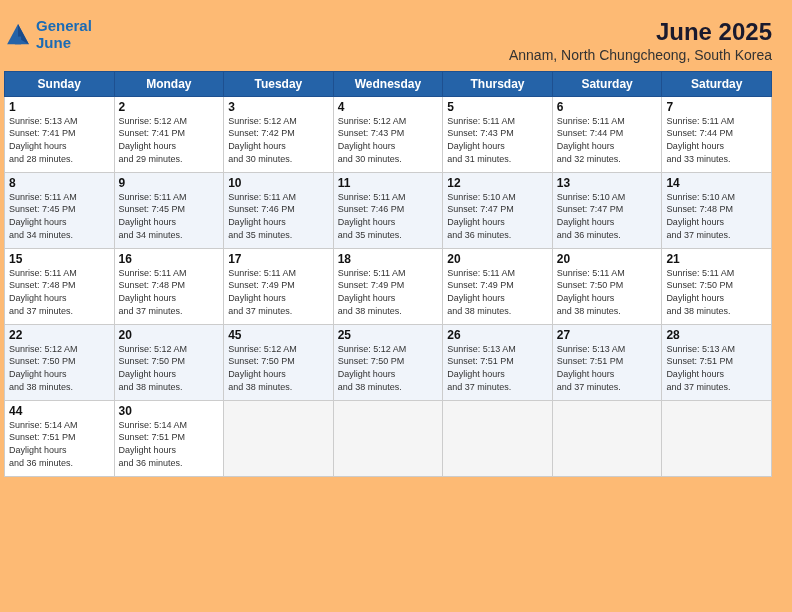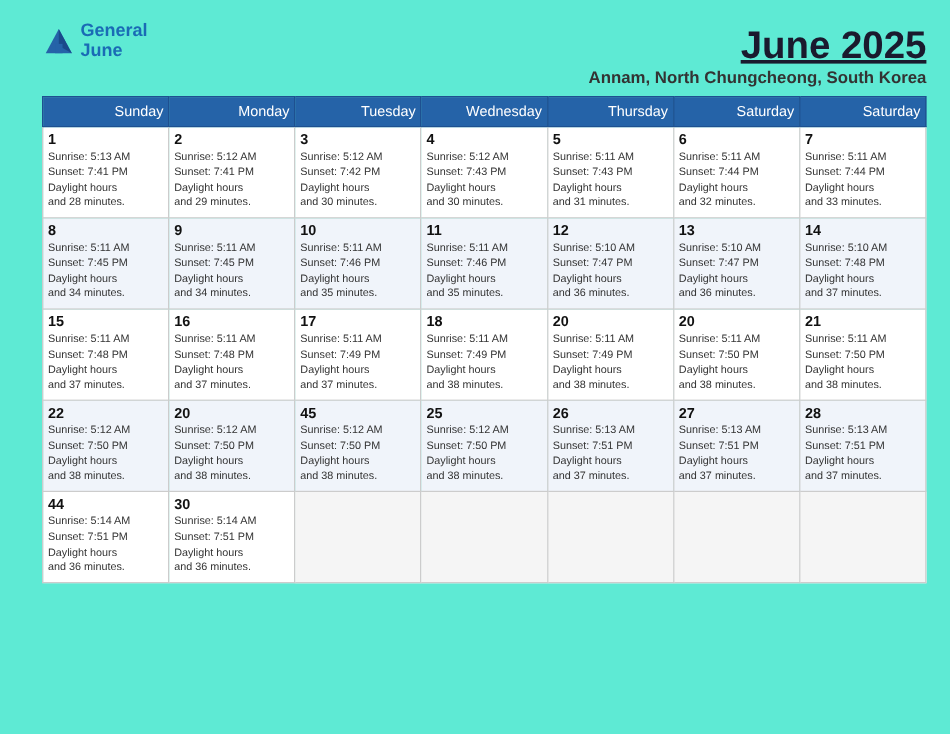--- a/index.html
+++ b/index.html
@@ -6,22 +6,22 @@
     body {
       font-family: Arial, sans-serif;
       background: #fff;
       width: 792px;
       height: 612px;
       overflow: hidden;
     }
     .page {
       width: 792px;
       height: 612px;
-      background: #5eead4;
-      padding: 18px 20px 10px 35px;
+      background: #fdba74;
+      padding: 18px 20px 10px 4px;
     }
     .header {
       display: flex;
       justify-content: space-between;
       align-items: flex-start;
       margin-bottom: 8px;
     }
     .logo {
       display: flex;
       align-items: center;
@@ -37,43 +37,41 @@
       color: #1a6bb5;
     }
     .logo-icon {
       width: 28px;
       height: 28px;
     }
     .title-block {
       text-align: right;
     }
     .main-title {
-      font-size: 32px;
+      font-size: 24px;
       font-weight: bold;
       color: #1a1a2e;
       line-height: 1.2;
-      text-decoration: underline;
     }
     .subtitle {
       font-size: 14px;
       color: #333;
-      font-weight: bold;
     }
     .calendar {
       width: 100%;
       border-collapse: collapse;
       border: 1px solid #ccc;
     }
     .calendar thead tr th {
       background: #2563a8;
       color: #fff;
       font-size: 12px;
-      font-weight: normal;
+      font-weight: bold;
       padding: 5px 4px;
-      text-align: right;
+      text-align: center;
       border: 1px solid #1e5090;
     }
     .calendar tbody tr td {
       border: 1px solid #ccc;
       vertical-align: top;
       padding: 3px 4px;
       font-size: 9.5px;
       color: #222;
       width: calc(100% / 7);
       height: 76px;

